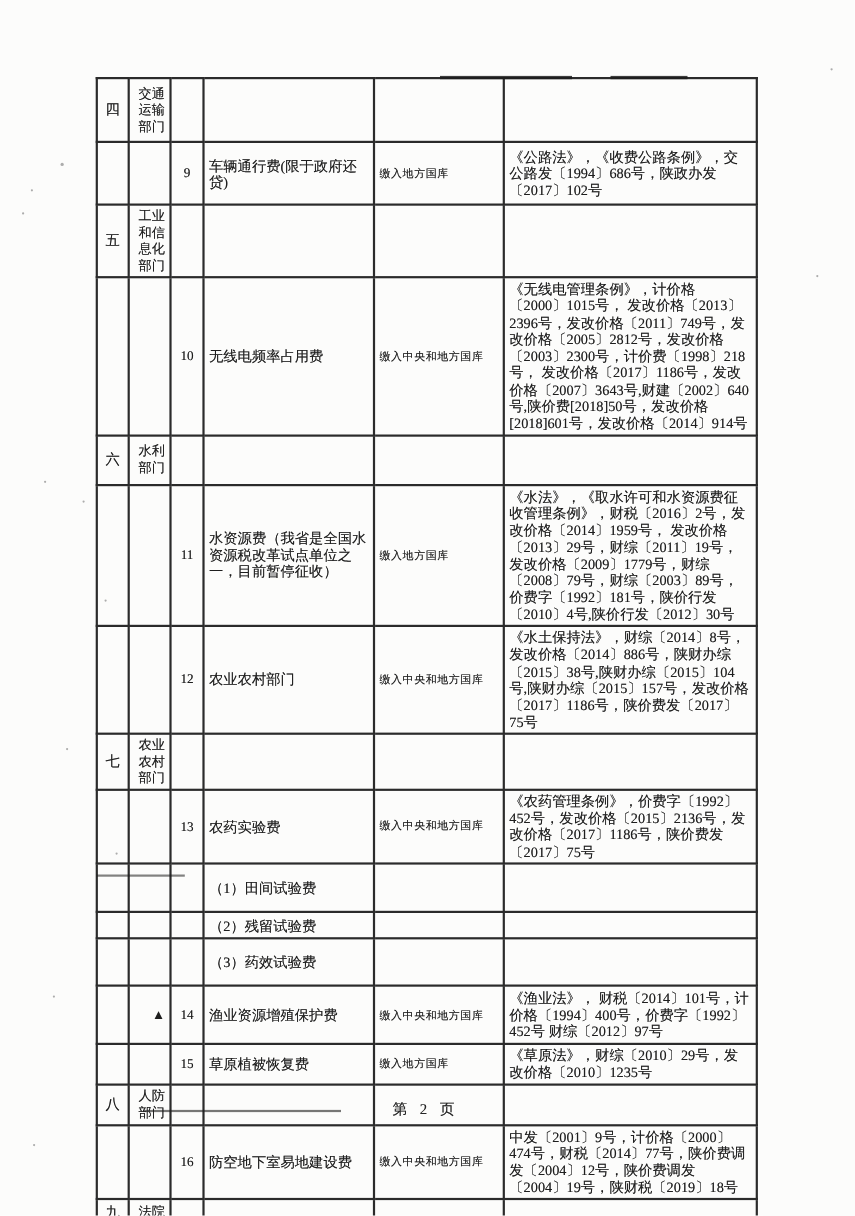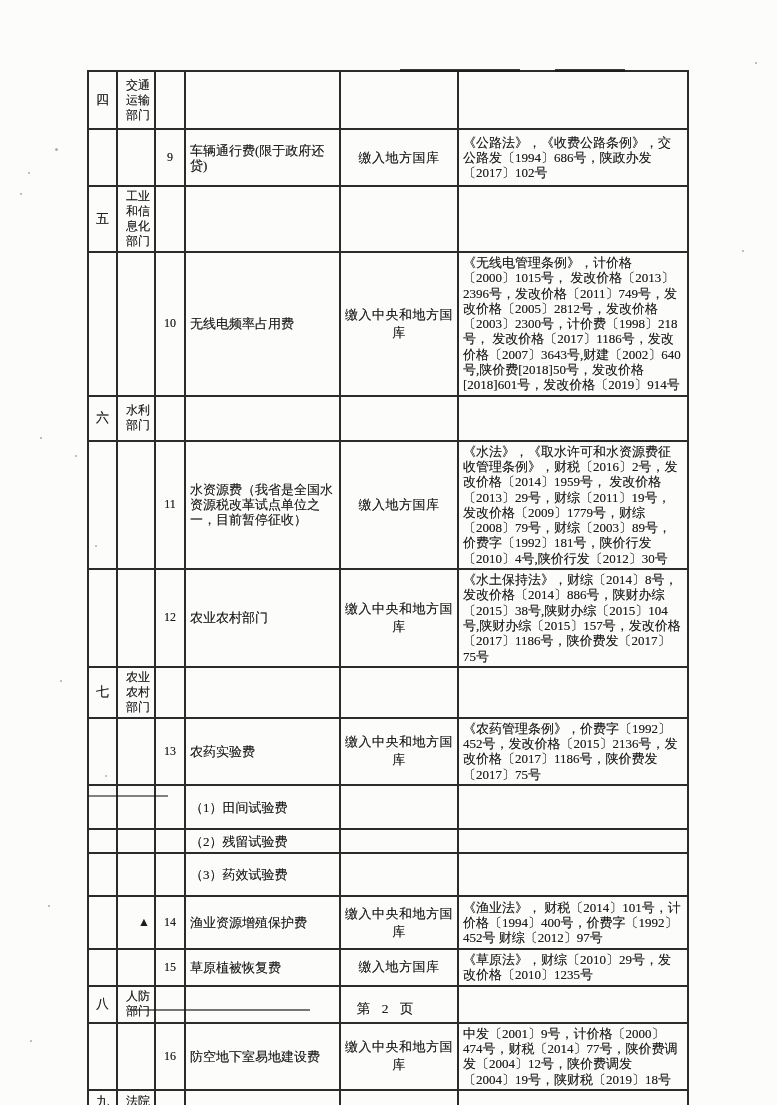--- a/index.html
+++ b/index.html
@@ -26,21 +26,21 @@
     color:#1e1e1e;
     vertical-align:middle;
     padding:2px 4px;
     overflow:hidden;
     text-shadow:0 0 0.5px rgba(30,30,30,0.55);
   }
   td.c1{ text-align:center; font-size:13px; }
   td.c2{ text-align:right; font-size:12px; line-height:15px; padding:2px 3px; }
   td.c3{ text-align:center; font-size:12px; font-family:"Liberation Serif","DejaVu Serif",serif; }
   td.c4{ text-align:left; font-size:13px; line-height:15px; padding:2px 5px; }
-  td.c5{ text-align:center; font-size:13px; padding:2px 4px; letter-spacing:0.5px; }
+  td.c5{ text-align:left; font-size:10px; padding:2px 4px; letter-spacing:0.5px; }
   td.c6{ text-align:left; font-size:13px; line-height:15.3px; padding:3px 5px; vertical-align:middle; }
   .footer{
     position:absolute;left:87px;top:1000px;width:600px;
     text-align:center;
     font-size:13.5px;color:#262626;
     letter-spacing:4px;
     text-shadow:0 0 0.5px rgba(30,30,30,0.5);
   }
   .speck{
     position:absolute;background:#8a8a8a;border-radius:50%;
@@ -88,21 +88,21 @@
           <td class="c4"></td>
           <td class="c5"></td>
           <td class="c6"></td>
         </tr>
         <tr style="height: 123px;">
           <td class="c1"></td>
           <td class="c2"></td>
           <td class="c3">10</td>
           <td class="c4">无线电频率占用费</td>
           <td class="c5">缴入中央和地方国库</td>
-          <td class="c6">《无线电管理条例》，计价格〔2000〕1015号， 发改价格〔2013〕2396号，发改价格〔2011〕749号，发改价格〔2005〕2812号，发改价格〔2003〕2300号，计价费〔1998〕218号， 发改价格〔2017〕1186号，发改价格〔2007〕3643号,财建〔2002〕640号,陕价费[2018]50号，发改价格[2018]601号，发改价格〔2019〕914号</td>
+          <td class="c6">《无线电管理条例》，计价格〔2000〕1015号， 发改价格〔2013〕2396号，发改价格〔2011〕749号，发改价格〔2005〕2812号，发改价格〔2003〕2300号，计价费〔1998〕218号， 发改价格〔2017〕1186号，发改价格〔2007〕3643号,财建〔2002〕640号,陕价费[2018]50号，发改价格[2018]601号，发改价格〔2014〕914号</td>
         </tr>
         <tr style="height: 45px;">
           <td class="c1">六</td>
           <td class="c2">水利部门</td>
           <td class="c3"></td>
           <td class="c4"></td>
           <td class="c5"></td>
           <td class="c6"></td>
         </tr>
         <tr style="height: 113px;">

